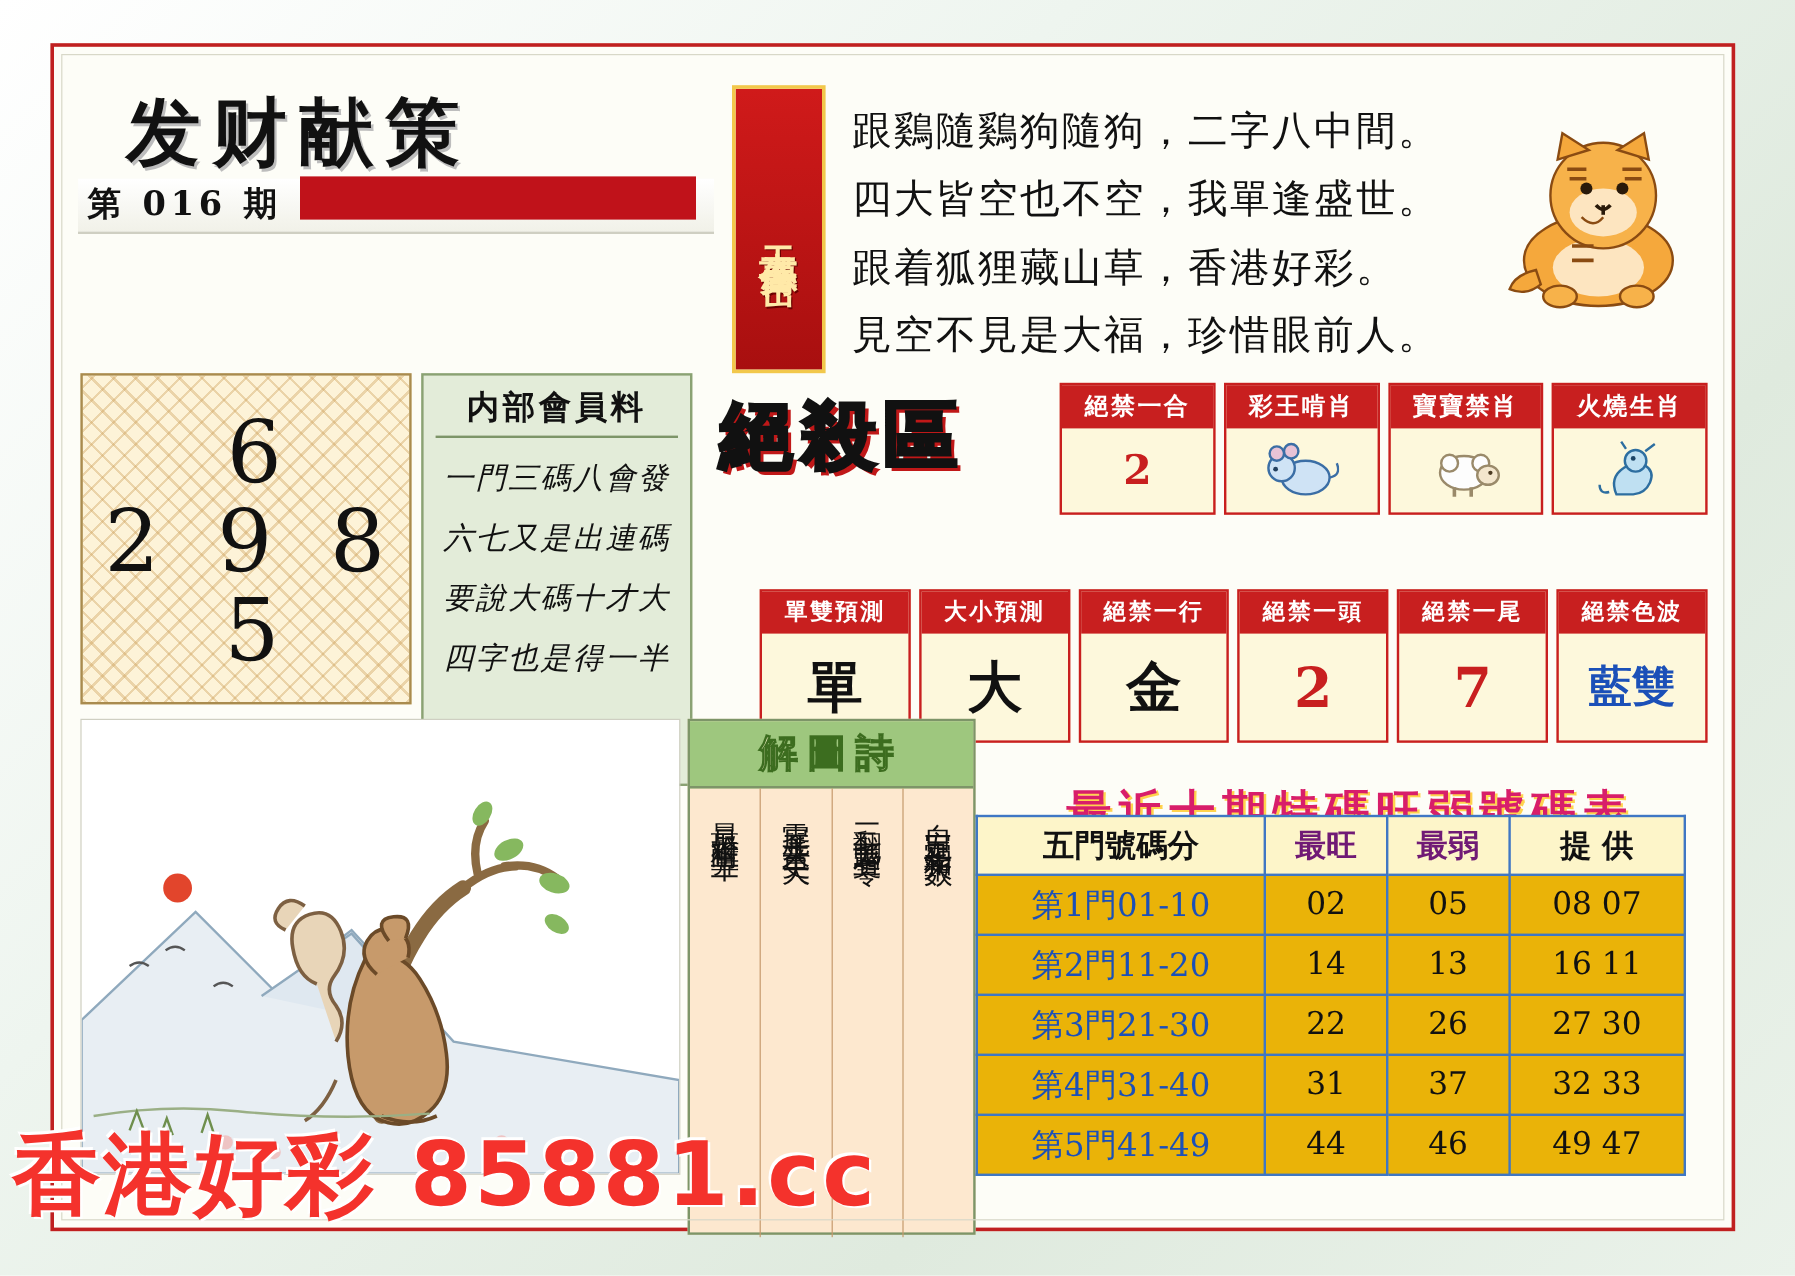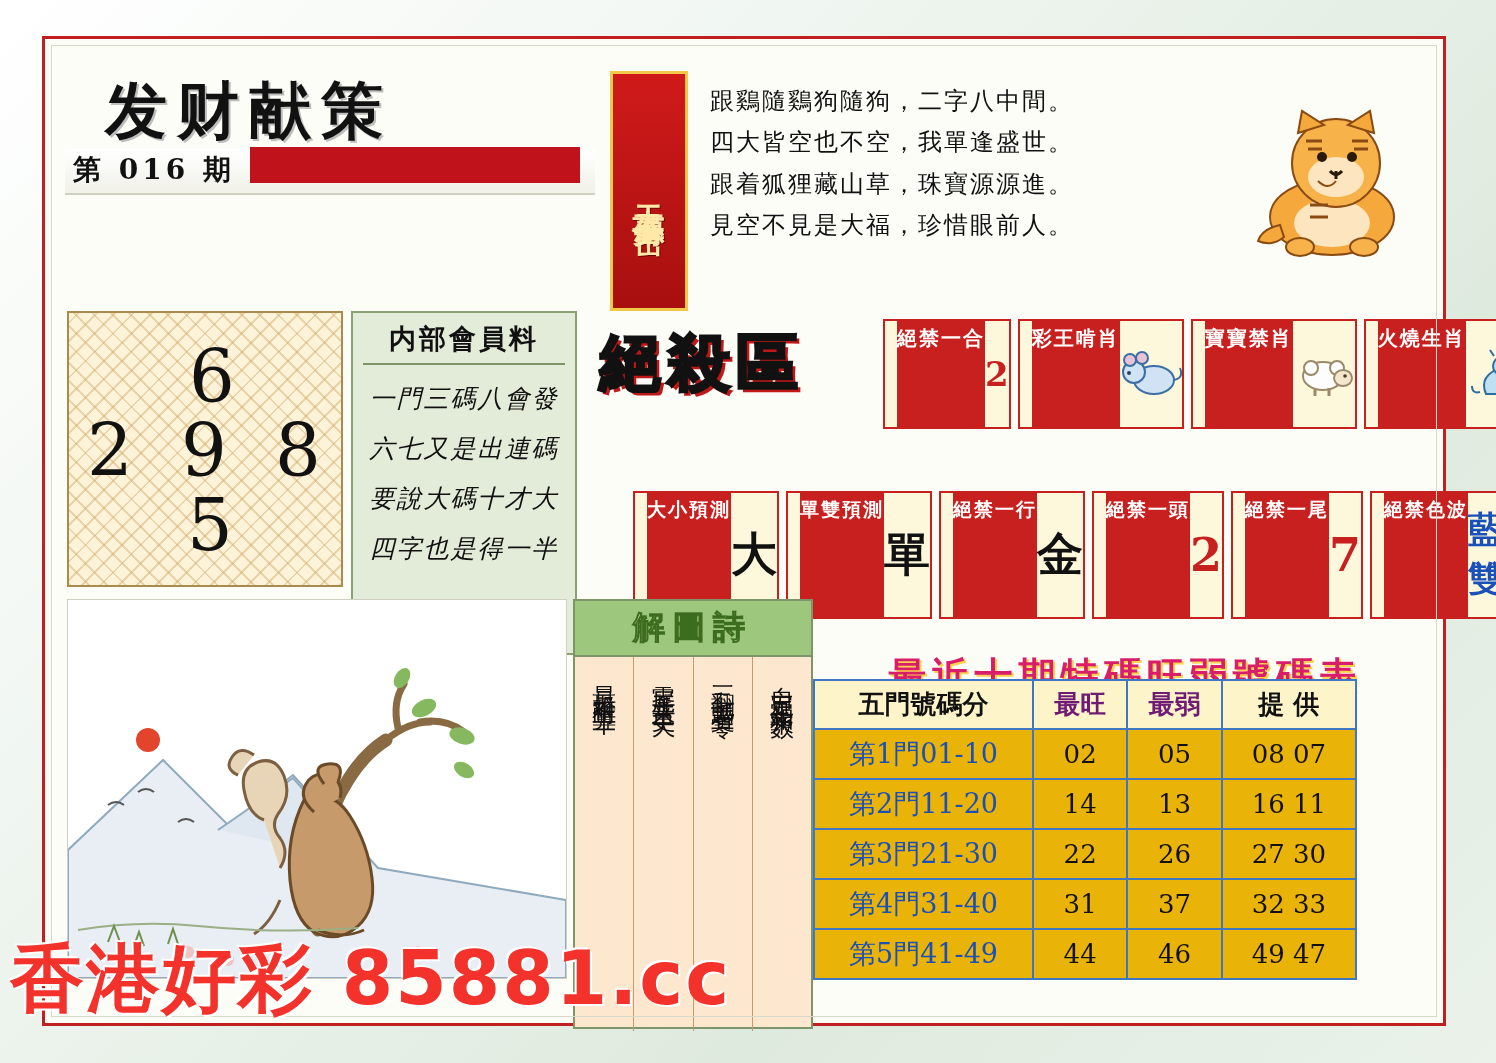--- a/index.html
+++ b/index.html
@@ -60,21 +60,21 @@
     font-size:32px; font-weight:bold; color:#ffe9a8; letter-spacing:6px;
     text-shadow:1px 1px 0 #6b0000;
   }
 
   
   .poem{
     position:absolute; left:665px; top:42px; width:580px;
   }
   .poem div{
     font-family:"DejaVu Serif", serif;
-    font-size:24px; color:#111; line-height:1.72; letter-spacing:2px;
+    font-size:33px; color:#111; line-height:1.72; letter-spacing:2px;
     white-space:nowrap;
   }
 
   
   .tiger{
     position:absolute; left:1195px; top:66px; width:180px; height:160px;
   }
 
   
   .numbox{
@@ -132,21 +132,21 @@
   
   .cellgrid-top{
     position:absolute; left:838px; top:280px; width:540px; height:110px;
     display:flex; gap:7px;
   }
   .cell{
     flex:1;
     border:2px solid #c81f1f;
     box-sizing:border-box;
     background:#fdf8dc;
-    display:flex; flex-direction:row;padding-left:12px;
+    display:flex; flex-direction:column;
   }
   .cell .ch{
     background:#c81f1f; color:#fff;
     font-family:"DejaVu Serif", serif;
     font-size:20px; font-weight:bold; text-align:center;
     letter-spacing:2px; padding:4px 0 5px;
     white-space:nowrap;
   }
   .cell .cv{
     flex:1;
@@ -213,21 +213,21 @@
   .tbl-title{
     position:absolute; left:780px; top:612px; width:600px;
     text-align:center;
     font-family:"DejaVu Serif", serif;
     font-size:38px; font-weight:bold; letter-spacing:5px;
     color:#d81e6a;
     text-shadow:2px 2px 0 #ffd34d;
     white-space:nowrap;
   }
   .tbl{
-    position:absolute; left:768px; top:640px; width:544px;
+    position:absolute; left:768px; top:640px; width:592px;
     border-collapse:collapse;
     font-family:"DejaVu Serif", serif;
   }
   .tbl th, .tbl td{
     border:2px solid #3f77c4;
     text-align:center;
     padding:6px 0;
     font-size:26px;
   }
   .tbl thead th{
@@ -269,21 +269,21 @@
   <div class="issue-red"></div>
   <div class="issue-text">第 016 期</div>
 
   <div class="red-banner">
     <span>天書傳密</span>
   </div>
 
   <div class="poem">
     <div>跟鷄隨鷄狗隨狗，二字八中間。</div>
     <div>四大皆空也不空，我單逢盛世。</div>
-    <div>跟着狐狸藏山草，珠寶源源進。</div>
+    <div>跟着狐狸藏山草，香港好彩。</div>
     <div>見空不見是大福，珍惜眼前人。</div>
   </div>
 
   <svg class="tiger" viewBox="0 0 180 160">
     <ellipse cx="92" cy="112" rx="62" ry="38" fill="#f5a83c" stroke="#8a4b12" stroke-width="2"></ellipse>
     <ellipse cx="92" cy="118" rx="38" ry="24" fill="#fde5c0"></ellipse>
     <path d="M40 120 q-18 4 -22 16 q14 6 26 -4 z" fill="#f5a83c" stroke="#8a4b12" stroke-width="2"></path>
     <circle cx="96" cy="58" r="44" fill="#f7b24a" stroke="#8a4b12" stroke-width="2"></circle>
     <path d="M58 28 l4 -22 l22 14 z" fill="#f5a83c" stroke="#8a4b12" stroke-width="2"></path>
     <path d="M134 28 l-4 -22 l-22 14 z" fill="#f5a83c" stroke="#8a4b12" stroke-width="2"></path>
@@ -363,26 +363,26 @@
           <path d="M14 44 q-8 2 -8 -6" fill="none" stroke="#2d6ea0" stroke-width="2"></path>
         </svg>
       </div>
     </div>
 
   </div>
 
   <div class="cellgrid-mid">
 
     <div class="cell">
+      <div class="ch">單雙預測</div>
+      <div class="cv">單</div>
+    </div>
+    <div class="cell">
       <div class="ch">大小預測</div>
       <div class="cv">大</div>
-    </div>
-    <div class="cell">
-      <div class="ch">單雙預測</div>
-      <div class="cv">單</div>
     </div>
     <div class="cell">
       <div class="ch">絕禁一行</div>
       <div class="cv">金</div>
     </div>
     <div class="cell">
       <div class="ch">絕禁一頭</div>
       <div class="cv red">2</div>
     </div>
     <div class="cell">

